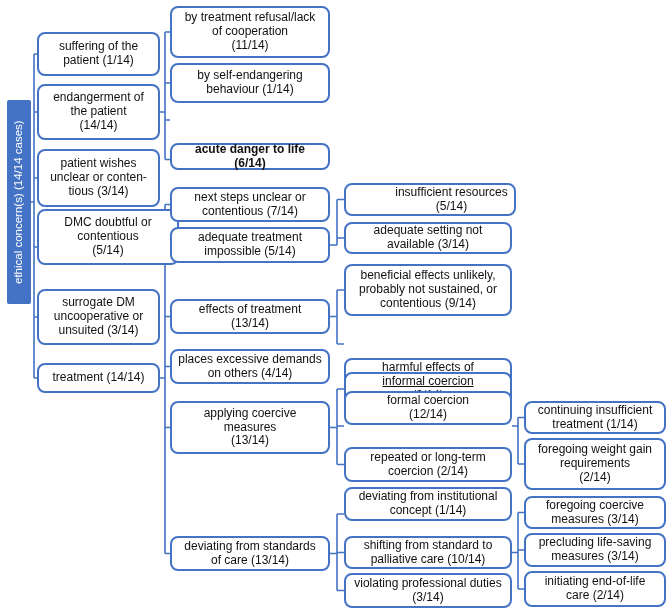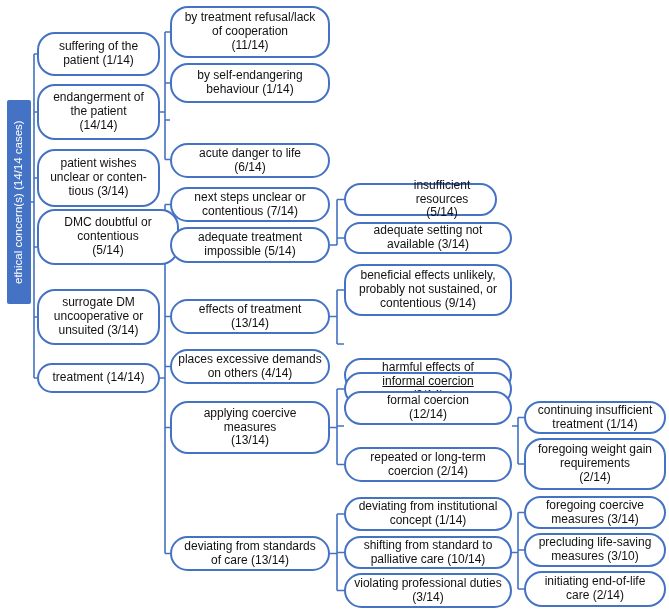--- a/index.html
+++ b/index.html
@@ -6,21 +6,21 @@
   body{width:669px;height:614px;position:relative;overflow:hidden;
        font-family:"Liberation Sans",sans-serif;}
   #diagram{position:absolute;left:0;top:0;width:669px;height:614px;}
   #connectors{position:absolute;left:0;top:0;}
   .box{
     position:absolute;box-sizing:border-box;
     display:flex;align-items:center;justify-content:center;
     text-align:center;white-space:pre-line;
     background:#ffffff;
     border:2px solid var(--accent,#4472C4);
-    border-radius:18px;
+    border-radius:8px;
     font-size:12px;line-height:1.14;color:#111111;
     padding:1px 3px;
   }
   .root{
     position:absolute;box-sizing:border-box;
     display:flex;align-items:center;justify-content:center;
     background:var(--accent,#4472C4);
     color:var(--root-text,#ffffff);
     writing-mode:vertical-rl;transform:rotate(180deg);
     font-size:11.5px;line-height:1;border-radius:2px;
@@ -57,60 +57,60 @@
 (5/14)</div>
     <div class="box" style="left: 37px; top: 289px; width: 123px; height: 56px;">surrogate DM
 uncooperative or
 unsuited (3/14)</div>
     <div class="box" style="left: 37px; top: 363px; width: 123px; height: 30px;">treatment (14/14)</div>
     <div class="box" style="left: 170px; top: 6px; width: 160px; height: 52px;">by treatment refusal/lack
 of cooperation
 (11/14)</div>
     <div class="box" style="left: 170px; top: 63px; width: 160px; height: 40px;">by self-endangering
 behaviour (1/14)</div>
-    <div class="box" style="left: 170px; top: 143px; width: 160px; height: 35px;">acute danger to life
+    <div class="box" style="left: 170px; top: 143px; width: 160px; height: 27px; font-weight: bold;">acute danger to life
 (6/14)</div>
     <div class="box" style="left: 170px; top: 187px; width: 160px; height: 35px;">next steps unclear or
 contentious (7/14)</div>
     <div class="box" style="left: 170px; top: 227px; width: 160px; height: 36px;">adequate treatment
 impossible (5/14)</div>
     <div class="box" style="left: 170px; top: 299px; width: 160px; height: 35px;">effects of treatment
 (13/14)</div>
     <div class="box" style="left: 170px; top: 349px; width: 160px; height: 35px;">places excessive demands
 on others (4/14)</div>
     <div class="box" style="left: 170px; top: 401px; width: 160px; height: 53px;">applying coercive
 measures
 (13/14)</div>
     <div class="box" style="left: 170px; top: 536px; width: 160px; height: 35px;">deviating from standards
 of care (13/14)</div>
-    <div class="box" style="left: 344px; top: 183px; width: 153px; height: 33px; padding-left: 46px;">insufficient resources
+    <div class="box" style="left: 344px; top: 183px; width: 172px; height: 33px; padding-left: 46px;">insufficient resources
 (5/14)</div>
     <div class="box" style="left: 344px; top: 222px; width: 168px; height: 32px;">adequate setting not
 available (3/14)</div>
     <div class="box" style="left: 344px; top: 264px; width: 168px; height: 52px;">beneficial effects unlikely,
 probably not sustained, or
 contentious (9/14)</div>
     <div class="box" style="left: 344px; top: 327px; width: 168px; height: 34px; margin-top: 31px;">harmful effects of
 treatment (12/14)</div>
     <div class="box" style="left: 344px; top: 372px; width: 168px; height: 34px; text-decoration: underline;">informal coercion
 (3/14)</div>
     <div class="box" style="left: 344px; top: 391px; width: 168px; height: 34px;">formal coercion
 (12/14)</div>
     <div class="box" style="left: 344px; top: 447px; width: 168px; height: 35px;">repeated or long-term
 coercion (2/14)</div>
-    <div class="box" style="left: 344px; top: 497px; width: 168px; height: 34px; text-align: center;">deviating from institutional
+    <div class="box" style="left: 344px; top: 487px; width: 168px; height: 34px; text-align: center;">deviating from institutional
 concept (1/14)</div>
     <div class="box" style="left: 344px; top: 536px; width: 168px; height: 33px;">shifting from standard to
 palliative care (10/14)</div>
     <div class="box" style="left: 344px; top: 573px; width: 168px; height: 35px;">violating professional duties
 (3/14)</div>
     <div class="box" style="left: 524px; top: 401px; width: 142px; height: 33px;">continuing insufficient
 treatment (1/14)</div>
     <div class="box" style="left: 524px; top: 438px; width: 142px; height: 52px;">foregoing weight gain
 requirements
 (2/14)</div>
     <div class="box" style="left: 524px; top: 496px; width: 142px; height: 33px;">foregoing coercive
 measures (3/14)</div>
     <div class="box" style="left: 524px; top: 533px; width: 142px; height: 34px;">precluding life-saving
-measures (3/10)</div>
+measures (3/14)</div>
     <div class="box" style="left: 524px; top: 571px; width: 142px; height: 36px;">initiating end-of-life
 care (2/14)</div>
   </div>
 
 </body></html>

